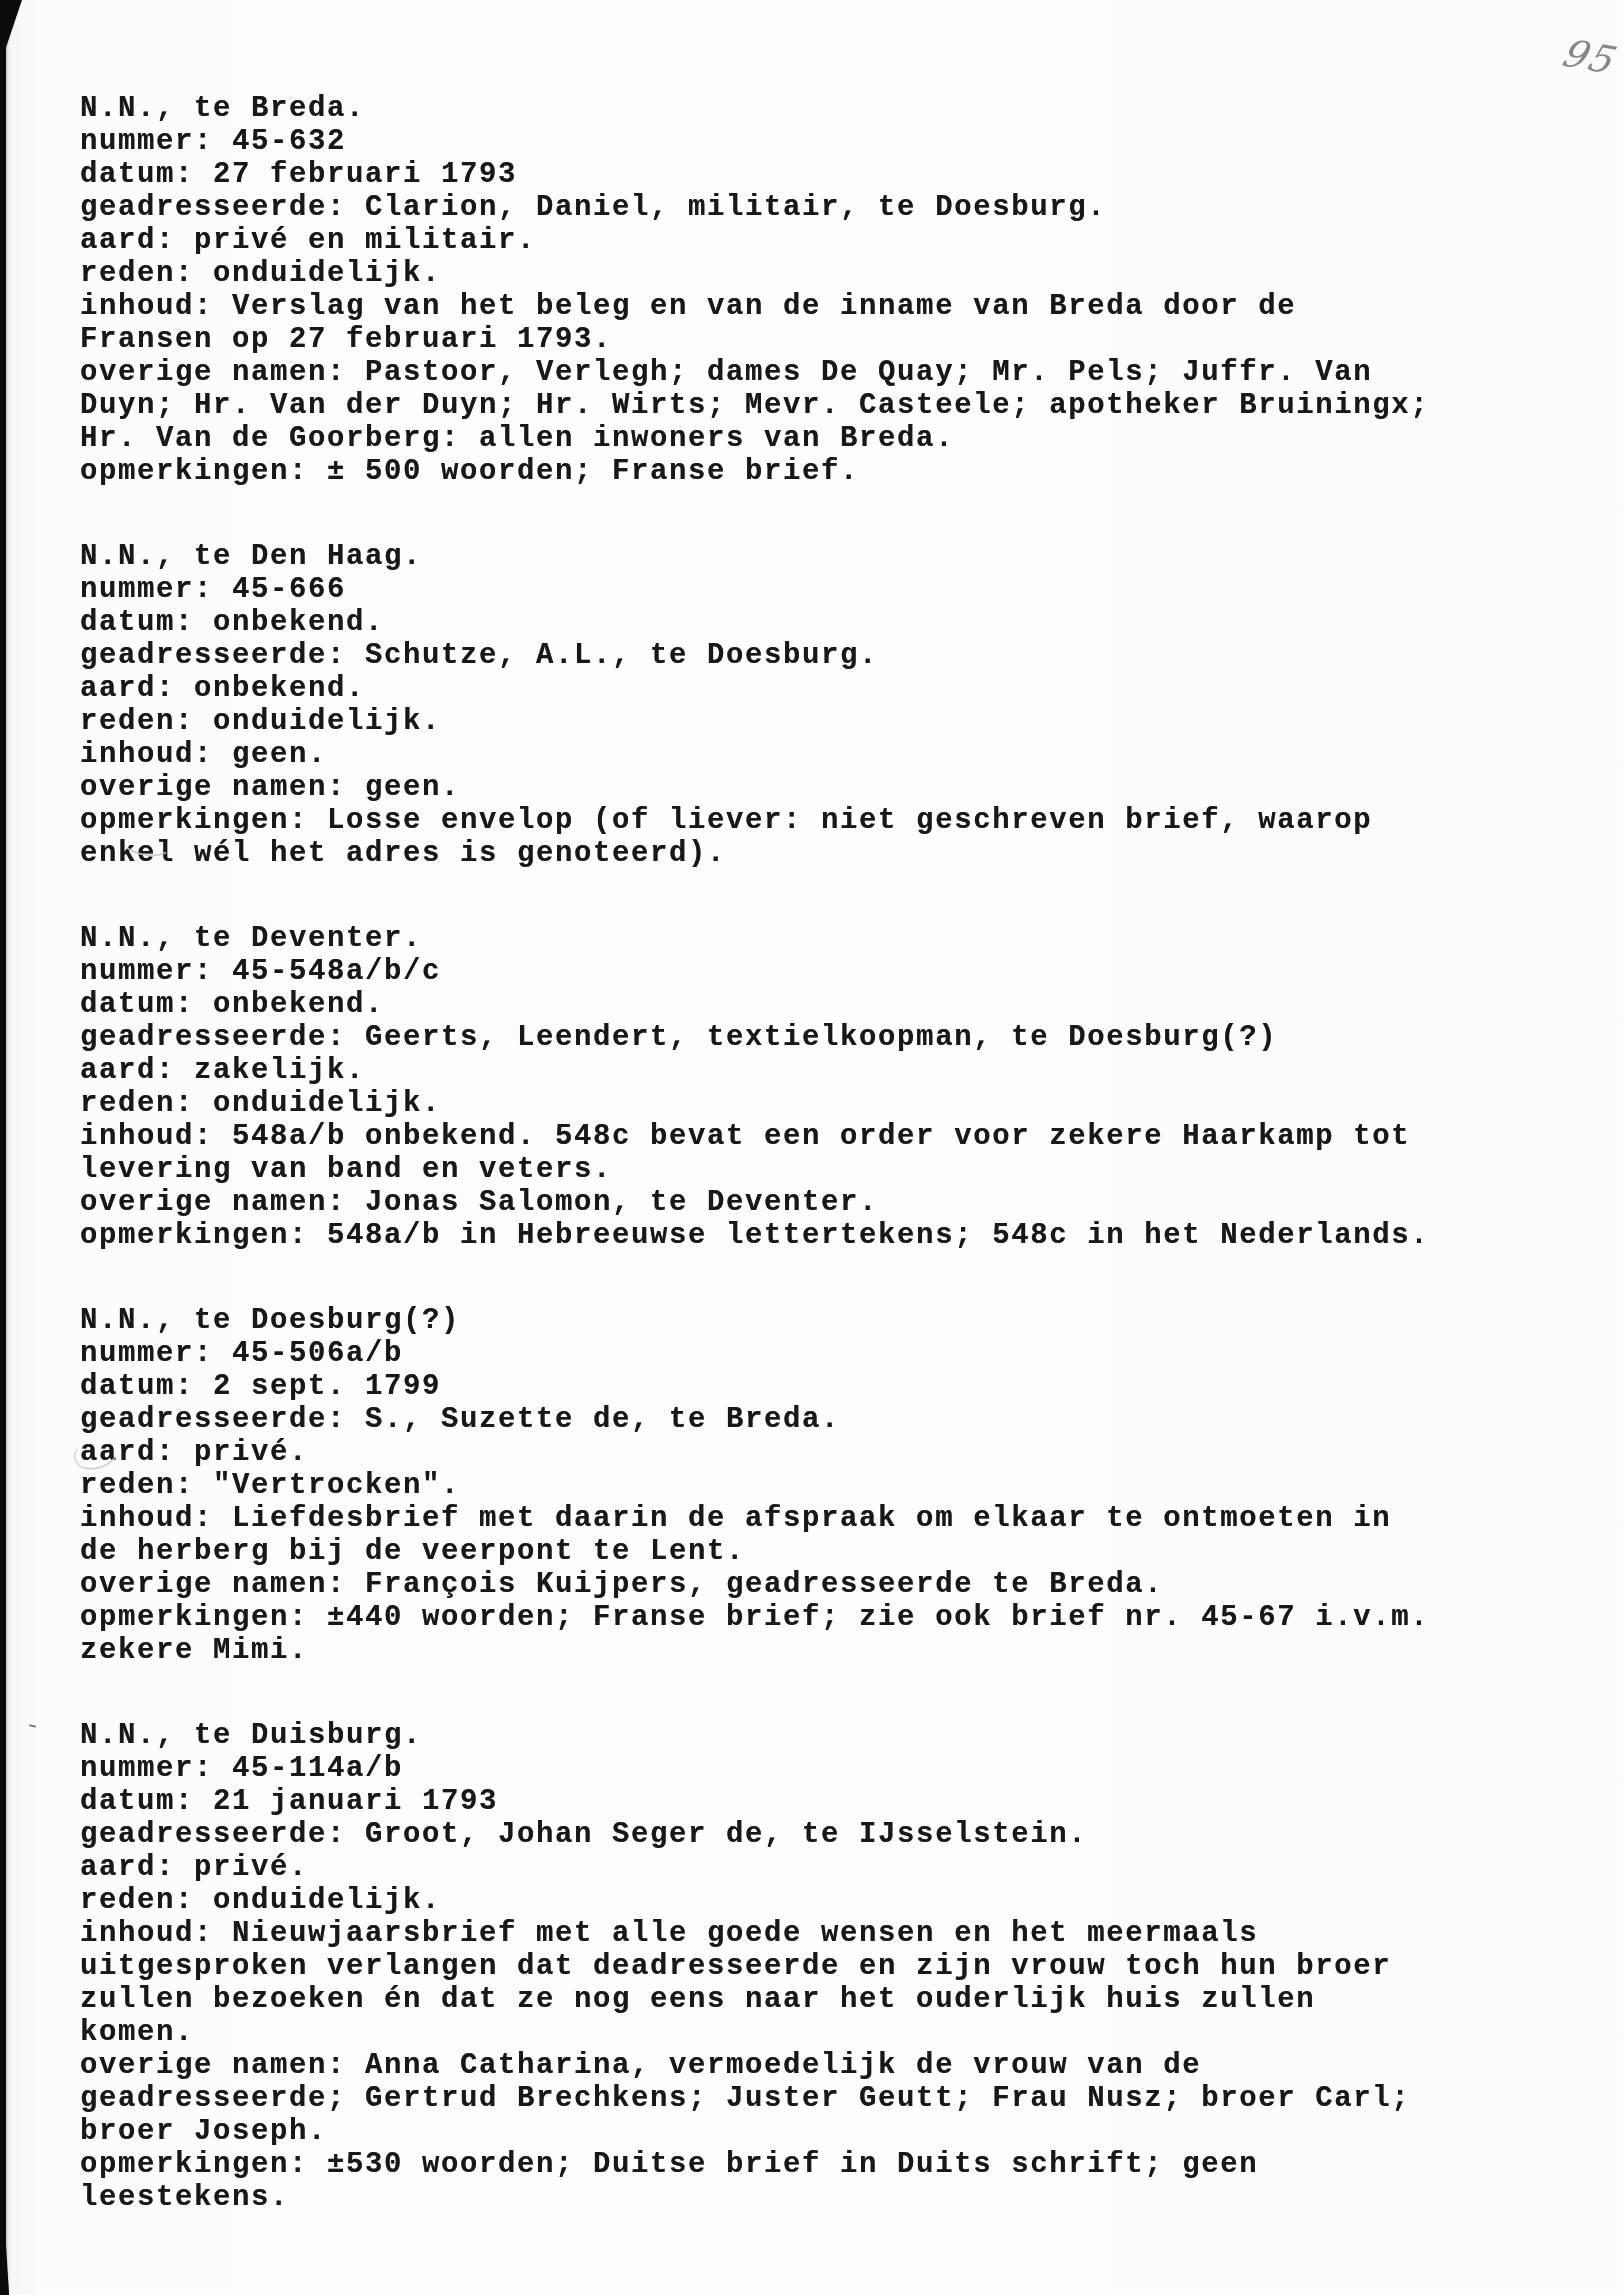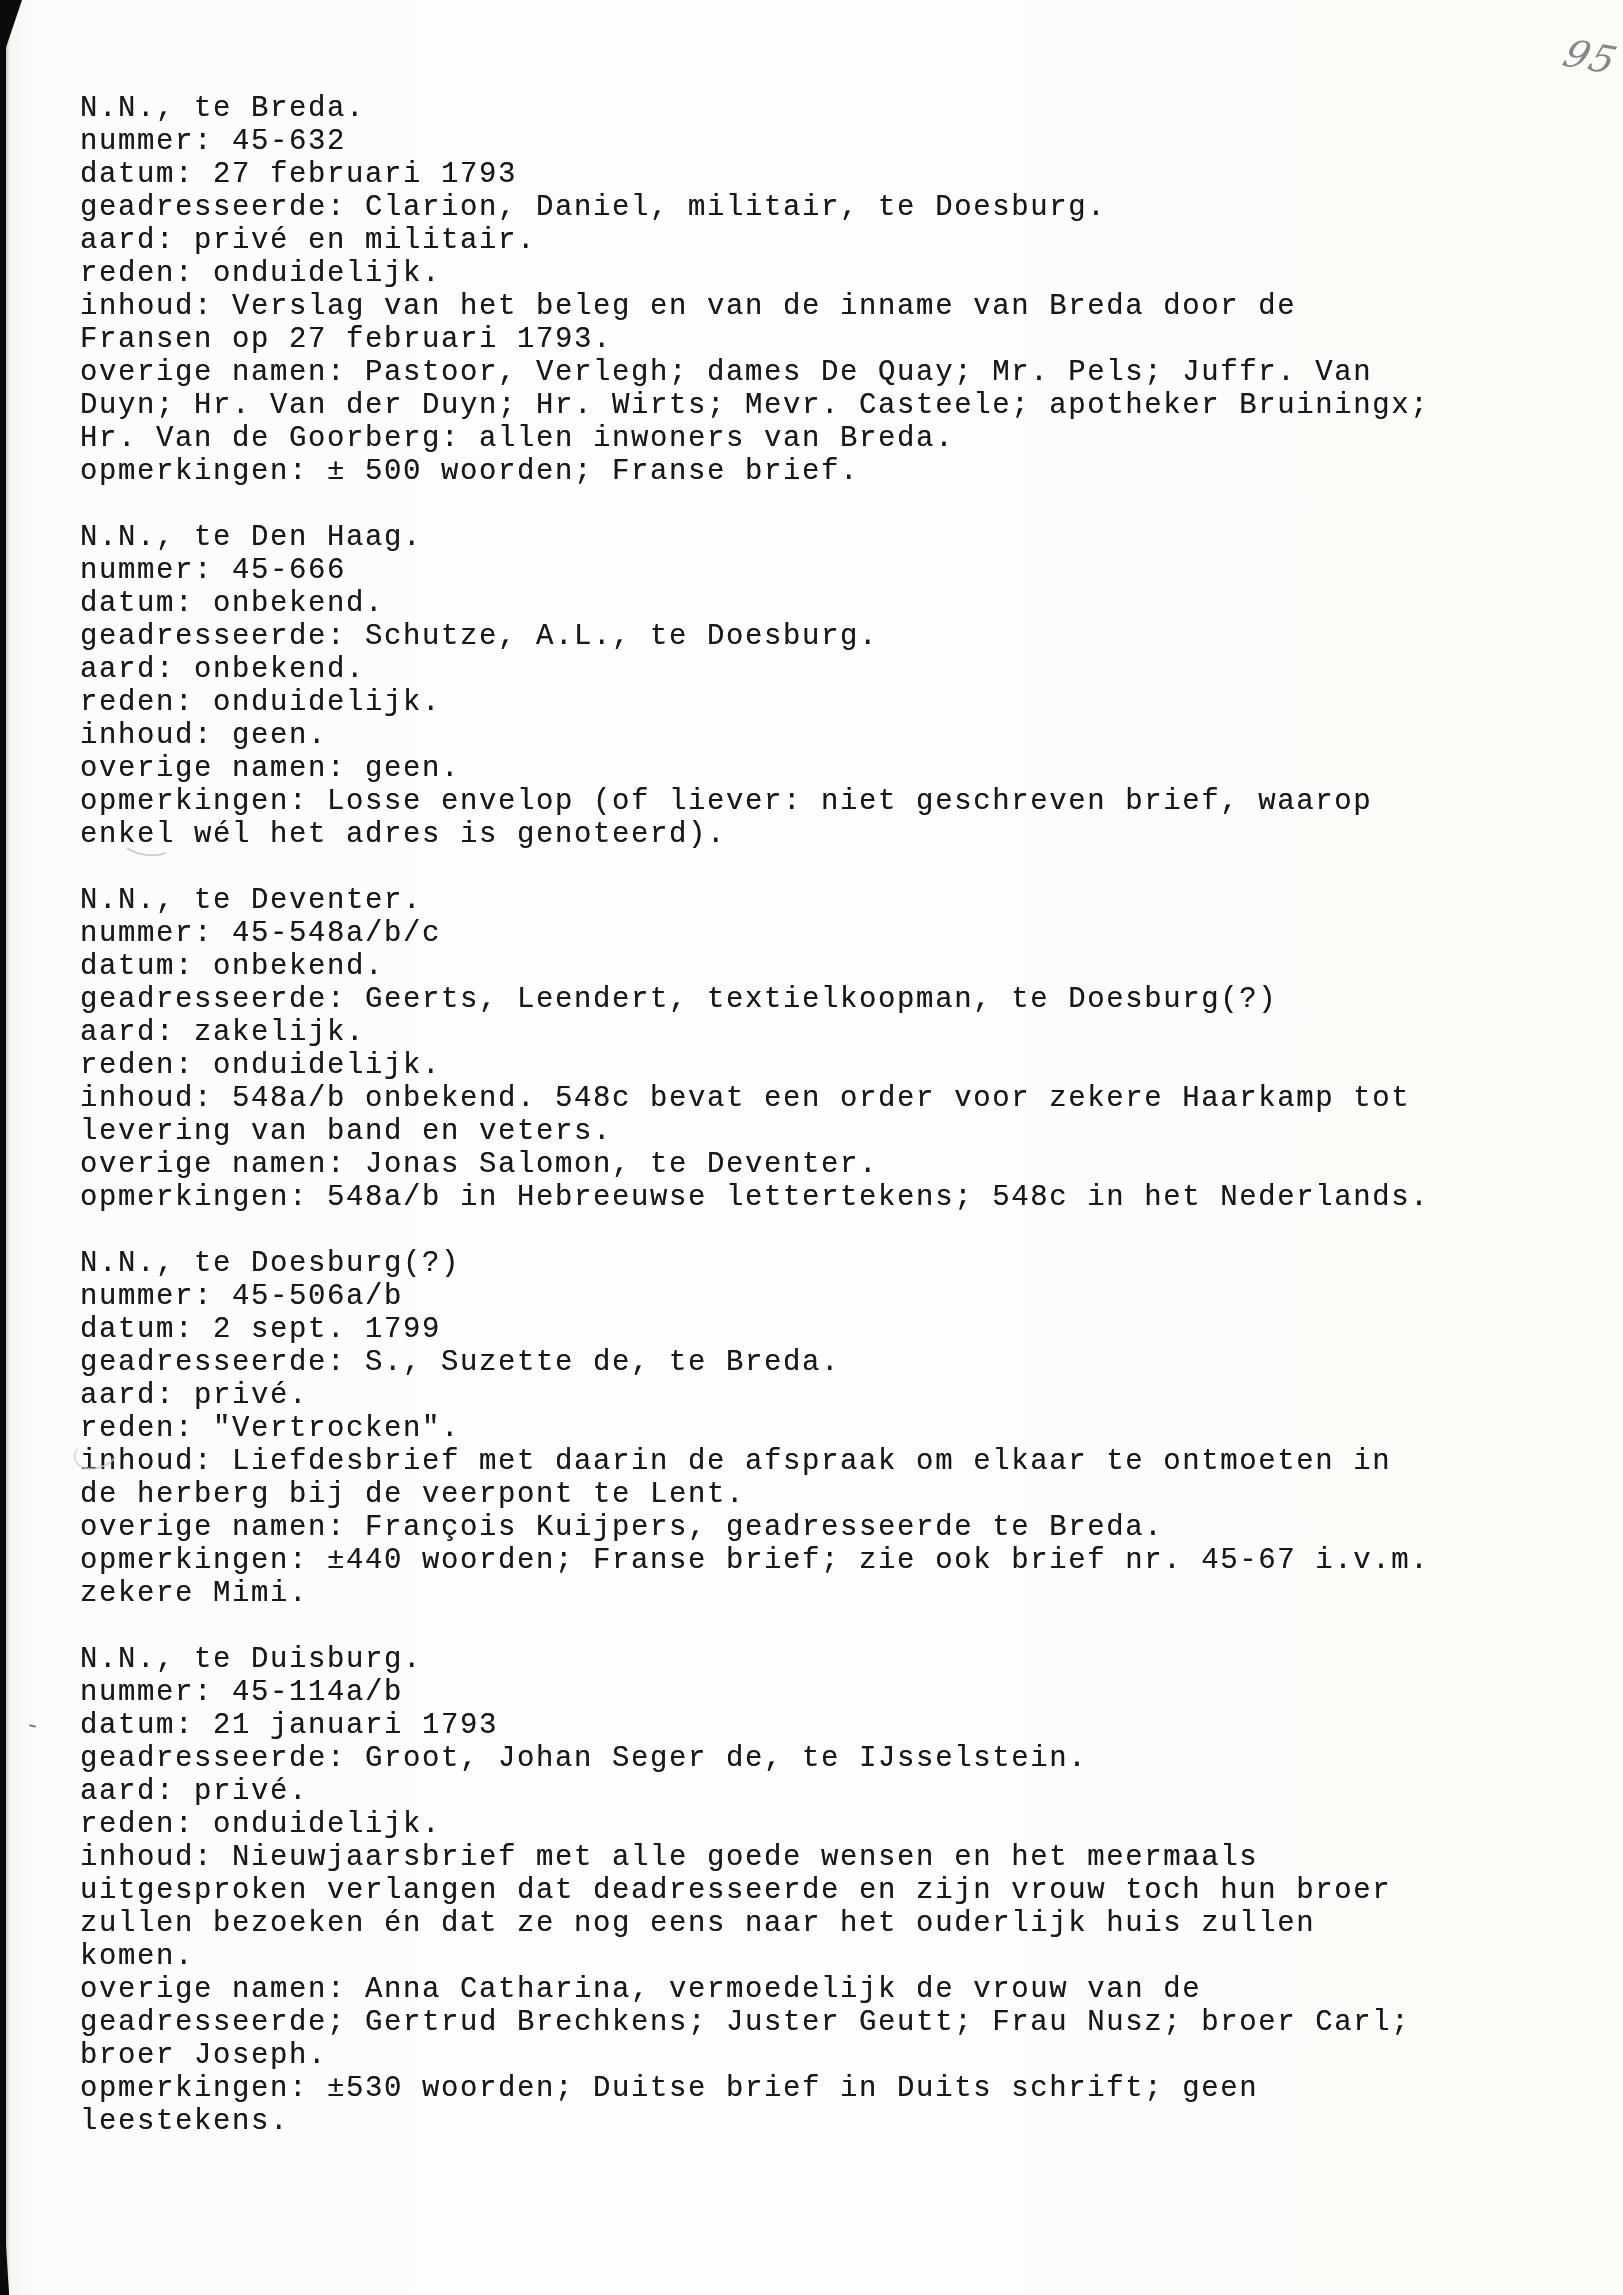--- a/index.html
+++ b/index.html
@@ -55,22 +55,22 @@
     top: 92px;
     width: 1440px;
     color: #181818;
     font-size: 29px;
     line-height: 33px;
     letter-spacing: 1.6px;
     text-shadow: 0 0 0.4px rgba(10,10,10,0.55);
     white-space: pre;
   }
   .entry { margin: 0; }
-  .entry + .entry { margin-top: 33px; }
-  .line { margin: 0; }
+  .entry + .entry { margin-top: 52px; }
+  .line { margin: 0; font-weight: bold; }
   
   .hand-number {
     position: absolute;
     left: 1565px;
     top: 38px;
     color: #6e6e6e;
     font-family: "DejaVu Serif", serif;
     font-style: italic;
     font-size: 38px;
     line-height: 1;

